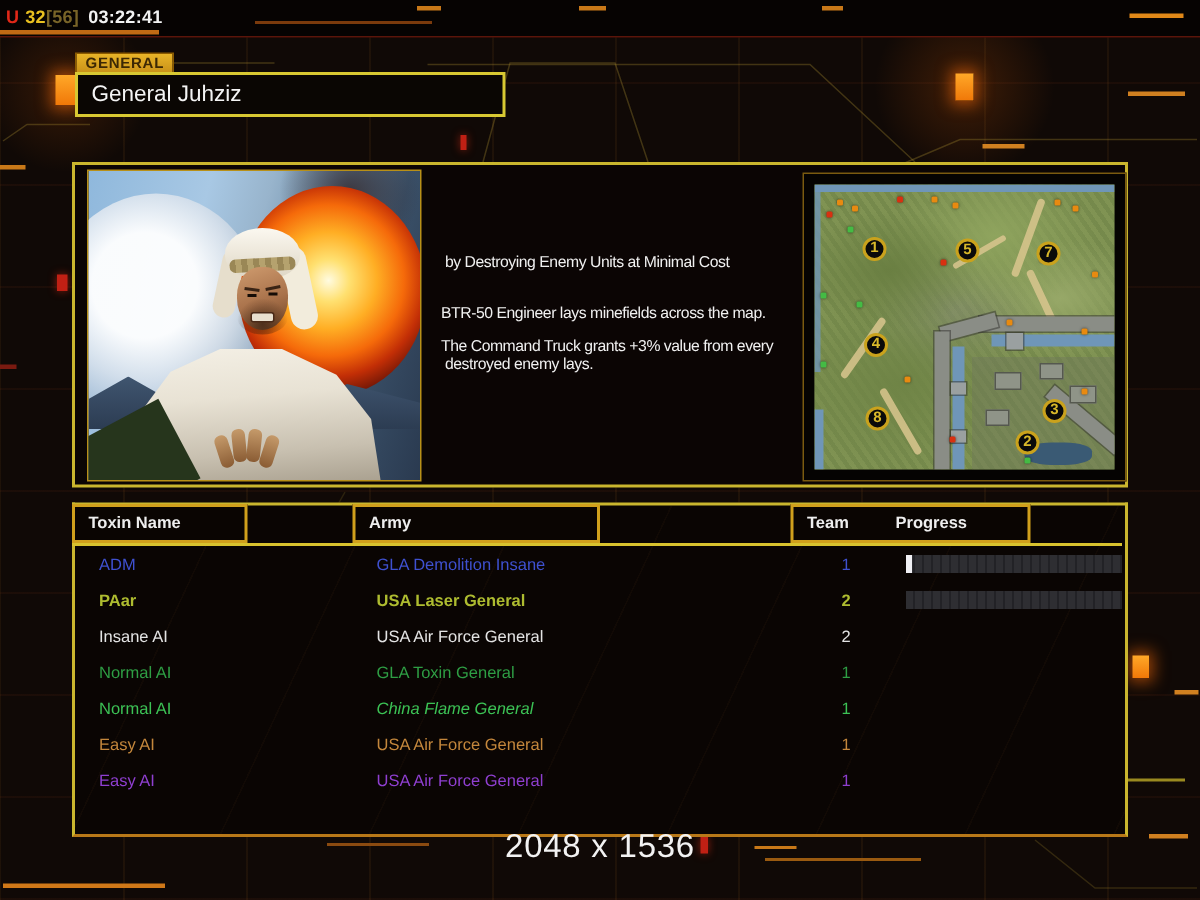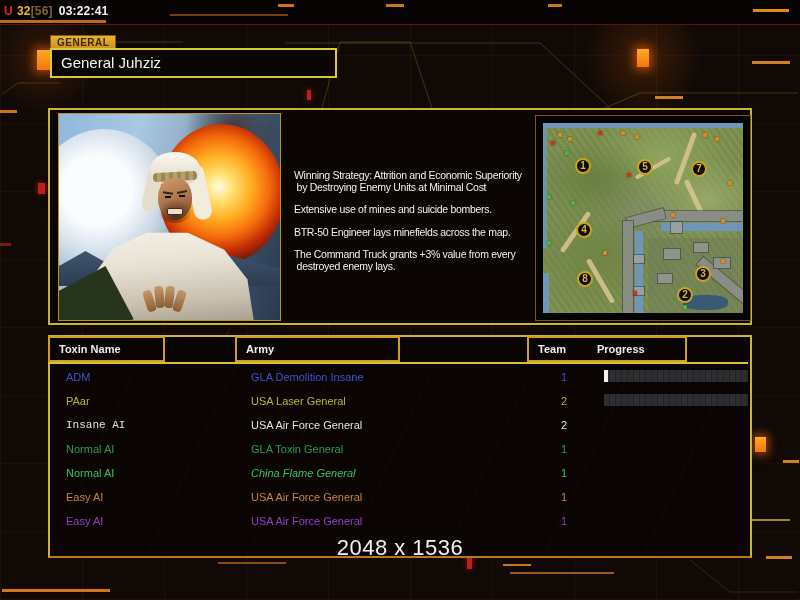--- a/index.html
+++ b/index.html
@@ -88,21 +88,21 @@
   #hdr-team-label{position:absolute;left:9px;}
   #hdr-progress-label{position:absolute;left:68px;}
   #hdr-sep{left:-2px;top:25px;width:700px;height:2px;background:#d8c22e;position:absolute;}
   .prow{position:absolute;left:0;width:696px;height:24px;font-size:11px;line-height:22px;}
   .prow span{position:absolute;white-space:nowrap;}
   .c-player{left:10px;} .c-army{left:195px;} .c-team{left:495px;width:26px;text-align:center;}
   .pbar{position:absolute;left:548px;top:4px;width:144px;height:12px;background:#27272a;
     background-image:repeating-linear-gradient(90deg,#2e2e32 0 5px,#222226 5px 6px);}
   .pbar-fill{height:100%;background:#f0f0f4;}
   
-  #footer-res{left:300px;top:535px;width:200px;text-align:center;color:#f2f2f2;font-size:22px;letter-spacing:.5px;}
+  #footer-res{left:300px;top:551px;width:200px;text-align:center;color:#f2f2f2;font-size:22px;letter-spacing:.5px;}
 </style>
 </head>
 <body>
 
 <div id="screen">
 
   <svg id="bglines" class="abs" width="800" height="600">
     <g fill="none" stroke="rgba(160,135,45,.35)" stroke-width="1">
       <path d="M2,94 L18,83 L60,83"></path>
       <path d="M322,108 L340,42 L410,42 L432,108"></path>
@@ -170,24 +170,22 @@
         <div class="abs p-mouth"></div>
       </div>
       <div class="abs p-sleeve"></div>
       <div class="p-finger" style="left:86px;top:176px;transform:rotate(-18deg)"></div>
       <div class="p-finger" style="left:96px;top:172px;transform:rotate(-6deg)"></div>
       <div class="p-finger" style="left:106px;top:172px;transform:rotate(6deg)"></div>
       <div class="p-finger" style="left:116px;top:176px;transform:rotate(18deg)"></div>
     </div>
 
     <div id="strategy" class="abs">
-        <div class="strat-line">Winning Strategy: Attrition and Economic Superiority</div>
         <div class="strat-line"> by Destroying Enemy Units at Minimal Cost</div>
         <div class="strat-line"></div>
-        <div class="strat-line">Extensive use of mines and suicide bombers.</div>
         <div class="strat-line"></div>
         <div class="strat-line">BTR-50 Engineer lays minefields across the map.</div>
         <div class="strat-line"></div>
         <div class="strat-line">The Command Truck grants +3% value from every</div>
         <div class="strat-line"> destroyed enemy lays.</div>
       </div>
 
     <div id="map-frame" class="abs">
       <div id="map-terrain" class="abs">
         <div class="m-water" style="left:0;top:0;width:200px;height:5px"></div>
@@ -260,28 +258,28 @@
     <div id="hdr-sep"></div>
     <div id="rows" class="abs" style="left:6px;top:0;width:696px;height:215px">
         <div class="prow" style="top: 29px;">
           <span class="c-player" style="color: rgb(63, 81, 208);">ADM</span>
           <span class="c-army" style="color: rgb(63, 81, 208);">GLA Demolition Insane</span>
           <span class="c-team" style="color: rgb(63, 81, 208);">1</span>
           <div class="pbar">
             <div class="pbar-fill" style="width: 3%;"></div>
           </div>
         </div>
-        <div class="prow" style="top: 53px;">
+        <div class="prow" style="top: 53px; font-weight: bold;">
           <span class="c-player" style="color: rgb(174, 188, 48);">PAar</span>
           <span class="c-army" style="color: rgb(174, 188, 48);">USA Laser General</span>
           <span class="c-team" style="color: rgb(174, 188, 48);">2</span>
           <div class="pbar"></div>
         </div>
         <div class="prow" style="top: 77px;">
-          <span class="c-player" style="color: rgb(228, 228, 228); font-family: Liberation Mono, monospace;">Insane AI</span>
+          <span class="c-player" style="color: rgb(228, 228, 228);">Insane AI</span>
           <span class="c-army" style="color: rgb(228, 228, 228);">USA Air Force General</span>
           <span class="c-team" style="color: rgb(228, 228, 228);">2</span>
         </div>
         <div class="prow" style="top: 101px;">
           <span class="c-player" style="color: rgb(46, 158, 68);">Normal AI</span>
           <span class="c-army" style="color: rgb(46, 158, 68);">GLA Toxin General</span>
           <span class="c-team" style="color: rgb(46, 158, 68);">1</span>
         </div>
         <div class="prow" style="top: 125px;">
           <span class="c-player" style="color: rgb(60, 194, 85);">Normal AI</span>

